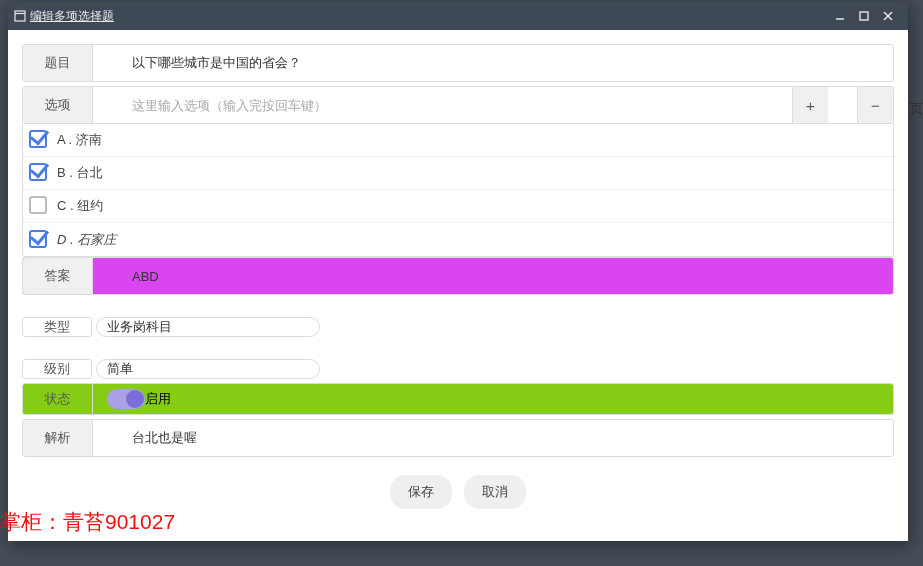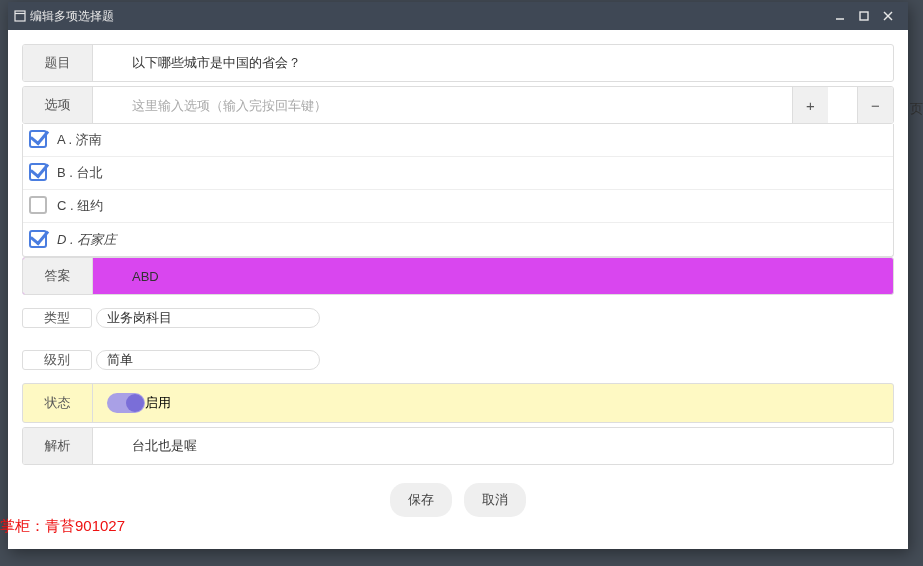--- a/index.html
+++ b/index.html
@@ -17,39 +17,40 @@
   right: 0;
   top: 100px;
   color: #333;
   font-size: 13px;
 }
 .watermark {
   position: absolute;
   left: 0;
   bottom: 30px;
   color: #e11;
-  font-size: 15px;
+  font-size: 21px;
   z-index: 100;
 }
 .dialog {
   position: absolute;
   left: 8px;
   top: 2px;
   width: 900px;
   background: #fff;
   box-shadow: 2px 4px 15px rgba(0,0,0,0.4);
 }
 .titlebar {
   height: 28px;
   background: #3f4855;
   color: #e8e8e8;
   display: flex;
   align-items: center;
   padding: 0 6px;
   font-size: 12px;
+  text-decoration: underline;
 }
 .titlebar svg { margin-right: 4px; }
 .titlebar .spacer { flex: 1; }
 .win-btn {
   width: 24px;
   height: 20px;
   display: flex;
   align-items: center;
   justify-content: center;
   color: #e8e8e8;
@@ -140,21 +141,21 @@
   top: -3px;
   width: 8px;
   height: 14px;
   border: 3px solid #4a7de0;
   border-left: none;
   border-top: none;
   transform: rotate(40deg);
 }
 .short-row {
   display: flex;
-  align-items: center;
+  align-items: flex-end;
   margin-bottom: 4px;
   height: 38px;
 }
 .short-row .label {
   width: 70px;
   background: #fff;
   border: 1px solid #ddd;
   border-radius: 3px;
   display: flex;
   align-items: center;
@@ -169,23 +170,23 @@
   display: flex;
   align-items: center;
   padding: 0 10px;
   color: #333;
 }
 .status-row {
   display: flex;
   align-items: center;
   border: 1px solid #ddd;
   border-radius: 3px;
-  height: 40px;
+  height: 32px;
   margin-bottom: 4px;
-  background: #fef9c3;
+  background: #84cc16;
 }
 .status-row .label {
   width: 70px;
   display: flex;
   align-items: center;
   justify-content: center;
   color: #555;
   border-right: 1px solid #ddd;
   height: 100%;
 }

